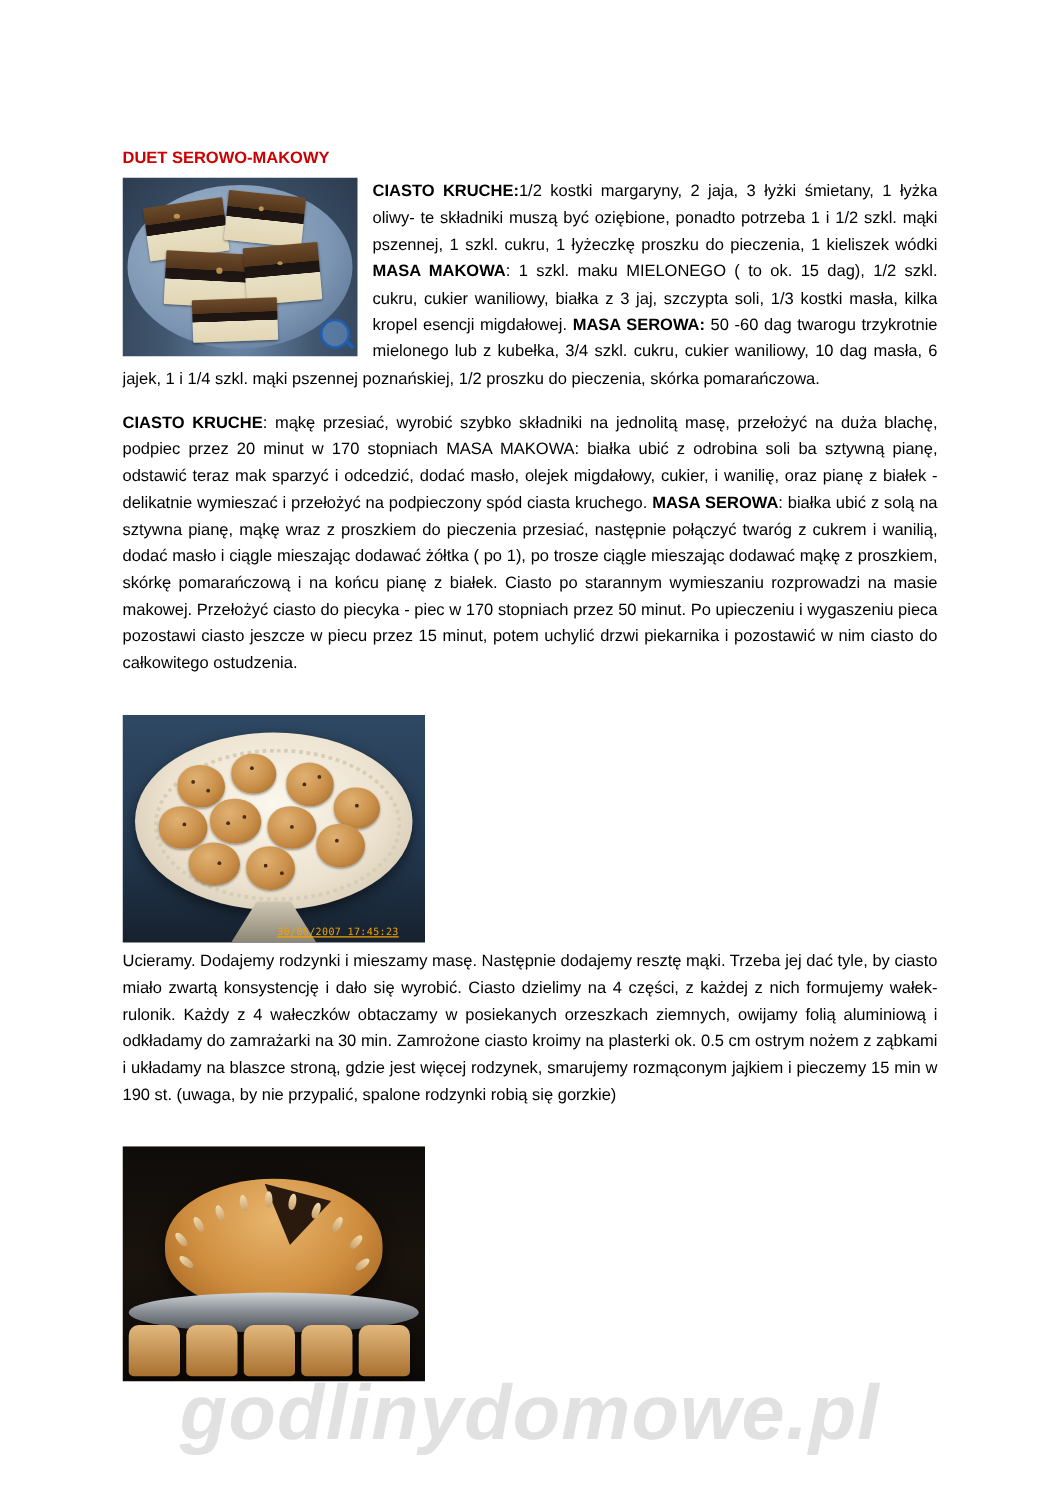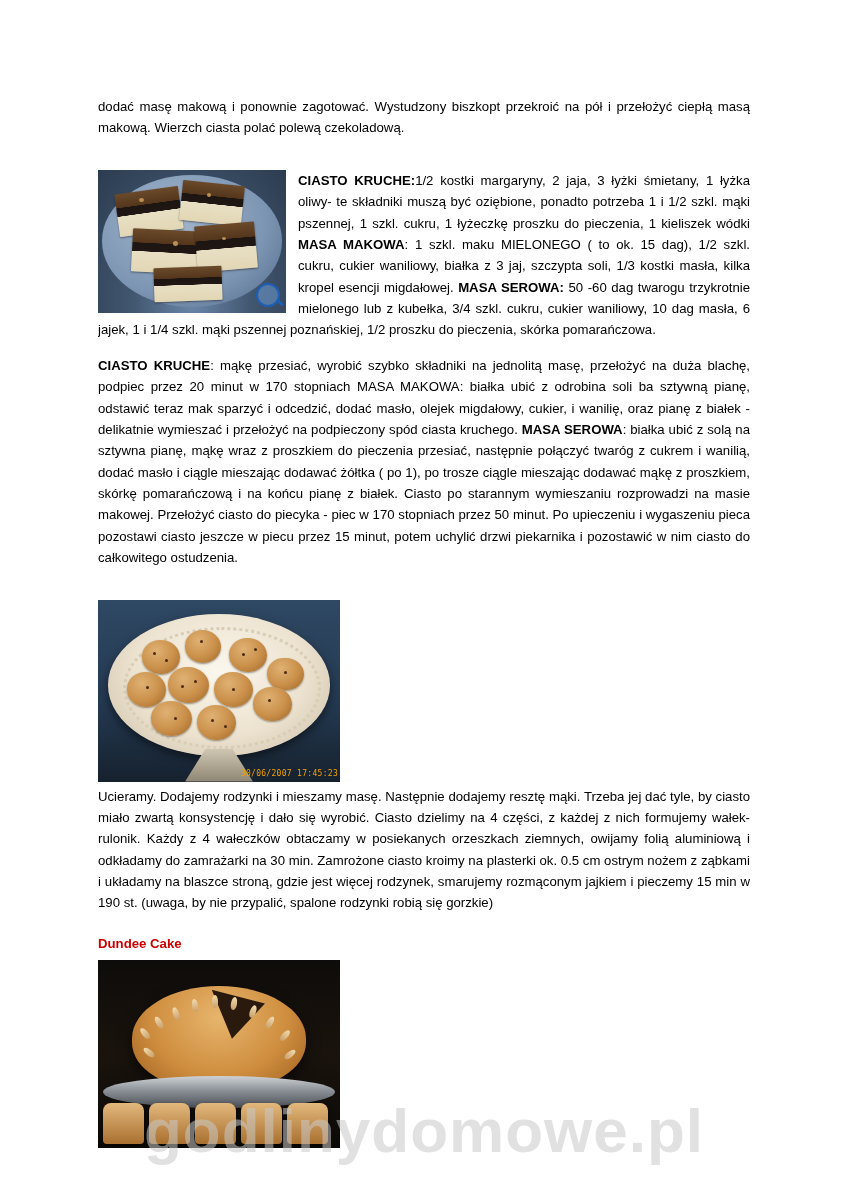--- a/index.html
+++ b/index.html
@@ -134,25 +134,26 @@
   }
   .img2 .stand {
     position: absolute;
     left: 36%; bottom: 0;
     width: 28%; height: 18%;
     background: linear-gradient(180deg, #cfc6b2 0%, #8e8674 100%);
     clip-path: polygon(30% 0, 70% 0, 100% 100%, 0 100%);
   }
   .timestamp {
     position: absolute;
-    right: 2px; bottom: 4px;
+    right: 21px; bottom: 4px;
     font-family: "DejaVu Sans Mono", monospace;
     font-size: 8px;
     color: #f4a300;
     letter-spacing: .3px;
+    text-decoration: underline;
   }
 
   
   .img3 {
     width: 242px;
     height: 188px;
     background: linear-gradient(180deg, #0e0c0a 0%, #1a130d 50%, #0b0907 100%);
     position: relative;
     overflow: hidden;
   }
@@ -200,33 +201,34 @@
     bottom: 34px;
     width: 848px;
     text-align: center;
     font-family: "Liberation Sans", sans-serif;
     font-size: 62px;
     font-weight: bold;
     color: rgba(200,200,200,0.55);
     letter-spacing: 1px;
     pointer-events: none;
     white-space: nowrap;
+    font-style: italic;
   }
 </style>
 </head>
 <body>
 
 <div class="page">
 
   <div class="content">
 
-    <p>dodać masę makową i ponownie zagotować. Wystudzony biszkopt przekroić na pół i przełożyć ciepłą masą makową. Wierzch ciasta polać polewą czekoladową.</p>
 
     <div class="gap-lg"></div>
 
+    <div class="section-title">DUET SEROWO-MAKOWY</div>
 
     <div class="gap-sm"></div>
 
     <div class="floatbox">
       <div class="imgbox img1">
         <div class="plate"></div>
         <div class="cakeblk" style="left:10%;top:14%;width:34%;height:30%;transform:rotate(-8deg);"></div>
         <div class="cakeblk" style="left:44%;top:9%;width:33%;height:28%;transform:rotate(6deg);"></div>
         <div class="cakeblk" style="left:18%;top:42%;width:38%;height:30%;transform:rotate(3deg);"></div>
         <div class="cakeblk" style="left:52%;top:38%;width:32%;height:32%;transform:rotate(-5deg);"></div>
@@ -291,21 +293,20 @@
         <div class="timestamp">30/06/2007 17:45:23</div>
       </div>
 
       <div class="gap-md"></div>
     </div>
 
     <p>Ucieramy. Dodajemy rodzynki i mieszamy masę. Następnie dodajemy resztę mąki. Trzeba jej dać tyle, by ciasto miało zwartą konsystencję i dało się wyrobić. Ciasto dzielimy na 4 części, z każdej z nich formujemy wałek-rulonik. Każdy z 4 wałeczków obtaczamy w posiekanych orzeszkach ziemnych, owijamy folią aluminiową i odkładamy do zamrażarki na 30 min. Zamrożone ciasto kroimy na plasterki ok. 0.5 cm ostrym nożem z ząbkami i układamy na blaszce stroną, gdzie jest więcej rodzynek, smarujemy rozmąconym jajkiem i pieczemy 15 min w 190 st. (uwaga, by nie przypalić, spalone rodzynki robią się gorzkie)</p>
 
     <div class="gap-lg"></div>
 
-    <div class="section-title">Dundee Cake</div>
 
     <div class="gap-sm"></div>
 
     <div class="floatbox">
       <div class="imgbox img3">
         <div class="cake"></div>
         <div class="slice"></div>
         <div class="almond" style="left:18%;top:36%;transform:rotate(-40deg);"></div>
         <div class="almond" style="left:24%;top:30%;transform:rotate(-30deg);"></div>
         <div class="almond" style="left:31%;top:25%;transform:rotate(-20deg);"></div>

